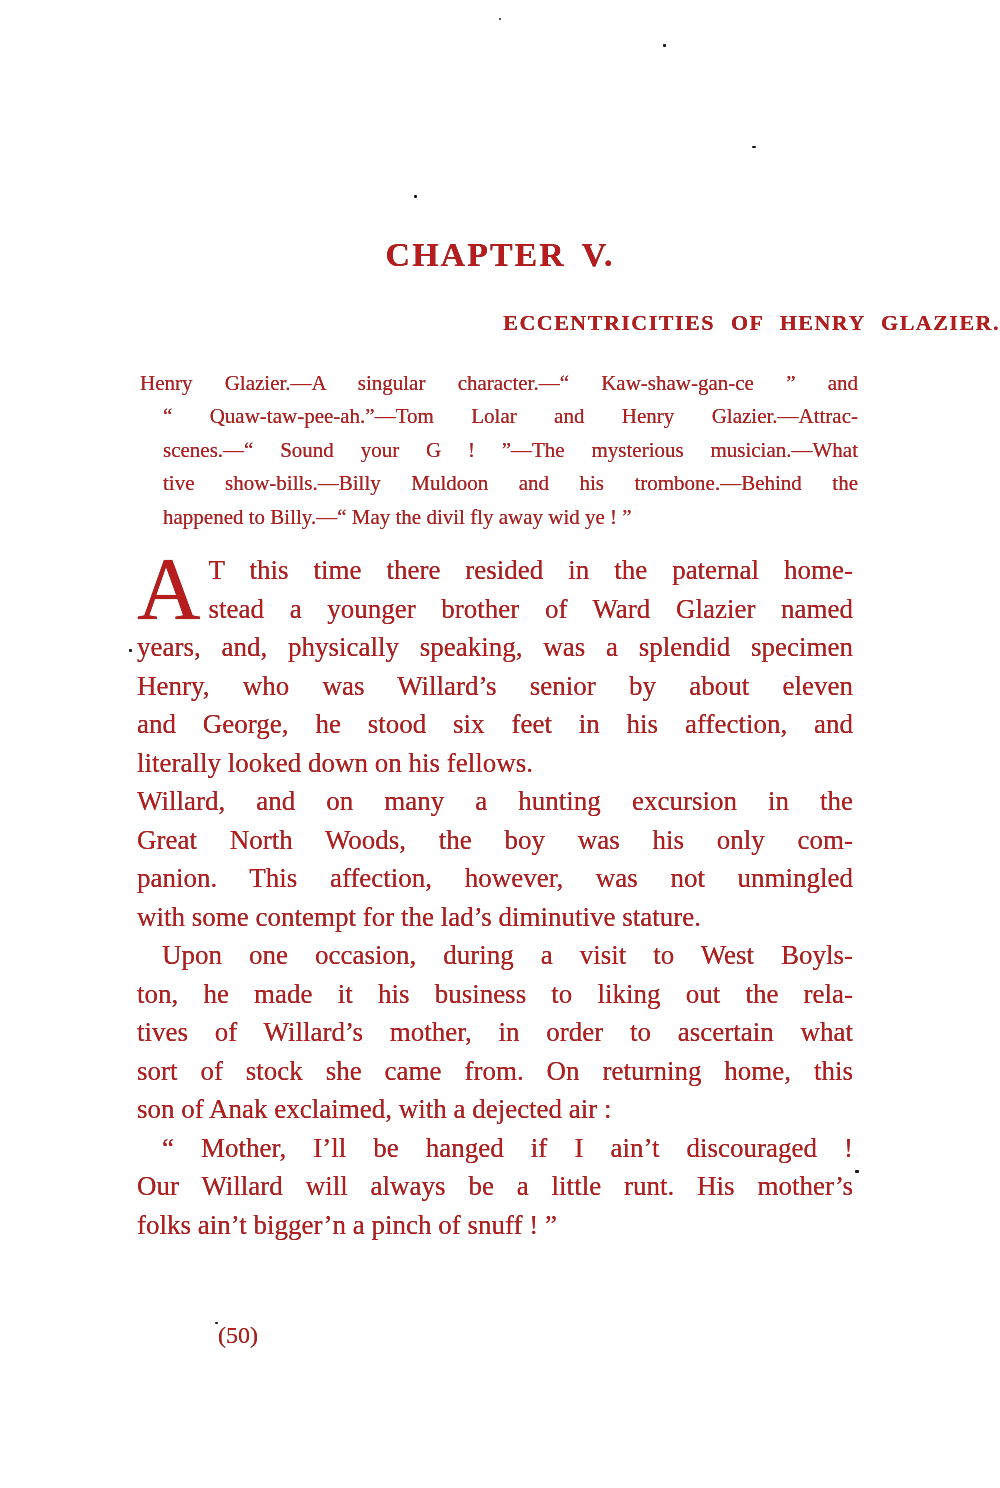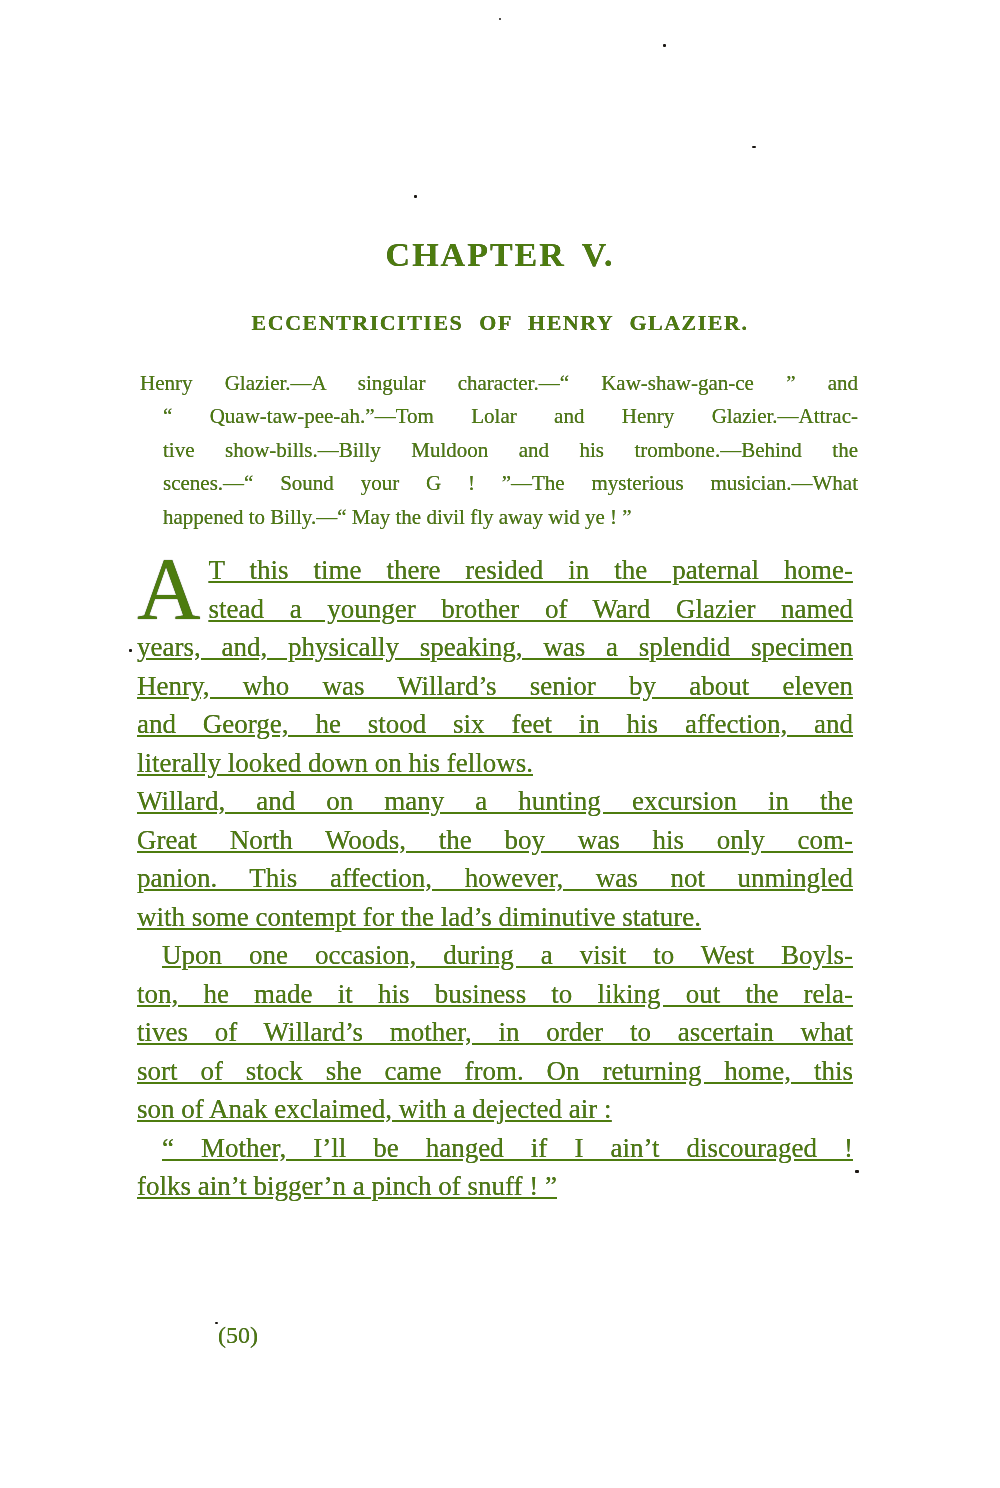--- a/index.html
+++ b/index.html
@@ -1,52 +1,52 @@
 <!DOCTYPE html>
 <html><head>
 <meta charset="utf-8">
 <style>
   html,body { margin:0; padding:0; background:#ffffff; }
   .page {
     position:relative;
     width:1000px; height:1488px;
     background:#ffffff;
-    color:#4d7c0f;
+    color:#b91c1c;
     font-family:"Liberation Serif", serif;
     overflow:hidden;
   }
   .chapter-title {
     position:absolute; top:236px; left:0; width:1000px;
     text-align:center;
     font-size:34px; font-weight:bold;
     letter-spacing:2px; word-spacing:6px;
     text-shadow:0 0 0.6px rgba(10,8,6,.85);
   }
   .section-title {
     position:absolute; top:310px; left:0; width:1000px;
-    text-align:center;
+    text-align:right;
     font-size:22px; font-weight:bold;
     letter-spacing:1.5px; word-spacing:9px;
     text-shadow:0 0 0.6px rgba(10,8,6,.85);
   }
   .synopsis {
     position:absolute; top:367px; left:140px; width:718px;
     font-size:21px; line-height:33.4px;
     text-shadow:0 0 0.4px rgba(10,8,6,.7);
   }
   .syn-line { text-align:justify; text-align-last:justify; padding-left:23px; }
   .syn-line.first { padding-left:0; }
   .syn-line.last { text-align-last:left; }
   .body-text {
     position:absolute; top:551px; left:137px; width:716px;
     font-size:27px; line-height:38.5px;
     text-shadow:0 0 0.5px rgba(10,8,6,.75);
   }
   .para { margin:0; }
-  .line { text-align:justify; text-align-last:justify;text-decoration:underline; }
+  .line { text-align:justify; text-align-last:justify; }
   .line.last { text-align-last:left; }
   .line.indent { padding-left:25px; }
   .dropcap {
     float:left;
     font-size:88px; line-height:62px;
     height:70px; margin:7px 8px 0 0;
     font-weight:normal;
     text-shadow:0 0 0.8px rgba(10,8,6,.9);
   }
   .page-number {
@@ -59,22 +59,22 @@
 </head>
 <body>
 
 <div class="page">
   <div class="chapter-title">CHAPTER V.</div>
   <div class="section-title">ECCENTRICITIES OF HENRY GLAZIER.</div>
 
   <div class="synopsis">
       <div class="syn-line first">Henry Glazier.—A singular character.—“ Kaw-shaw-gan-ce ” and</div>
       <div class="syn-line">“ Quaw-taw-pee-ah.”—Tom Lolar and Henry Glazier.—Attrac-</div>
+      <div class="syn-line">scenes.—“ Sound your G ! ”—The mysterious musician.—What</div>
       <div class="syn-line">tive show-bills.—Billy Muldoon and his trombone.—Behind the</div>
-      <div class="syn-line">scenes.—“ Sound your G ! ”—The mysterious musician.—What</div>
       <div class="syn-line last">happened to Billy.—“ May the divil fly away wid ye ! ”</div>
     </div>
 
   <div class="body-text">
       <div class="para">
         <span class="dropcap">A</span>
         <div class="line">T this time there resided in the paternal home-</div>
         <div class="line">stead a younger brother of Ward Glazier named</div>
         <div class="line">years, and, physically speaking, was a splendid specimen</div>
         <div class="line">Henry, who was Willard’s senior by about eleven</div>
@@ -89,20 +89,21 @@
       </div>
       <div class="para">
         <div class="line indent">Upon one occasion, during a visit to West Boyls-</div>
         <div class="line">ton, he made it his business to liking out the rela-</div>
         <div class="line">tives of Willard’s mother, in order to ascertain what</div>
         <div class="line">sort of stock she came from. On returning home, this</div>
         <div class="line last">son of Anak exclaimed, with a dejected air :</div>
       </div>
       <div class="para">
         <div class="line indent">“ Mother, I’ll be hanged if I ain’t discouraged !</div>
+        <div class="line">Our Willard will always be a little runt. His mother’s</div>
         <div class="line last">folks ain’t bigger’n a pinch of snuff ! ”</div>
       </div>
     </div>
 
   <div class="page-number">(50)</div>
 
   <div class="speck" style="left:499px; top:18px;  width:2px; height:2px;"></div>
   <div class="speck" style="left:663px; top:44px;  width:3px; height:3px;"></div>
   <div class="speck" style="left:752px; top:146px; width:4px; height:2px;"></div>
   <div class="speck" style="left:414px; top:195px; width:3px; height:3px;"></div>

